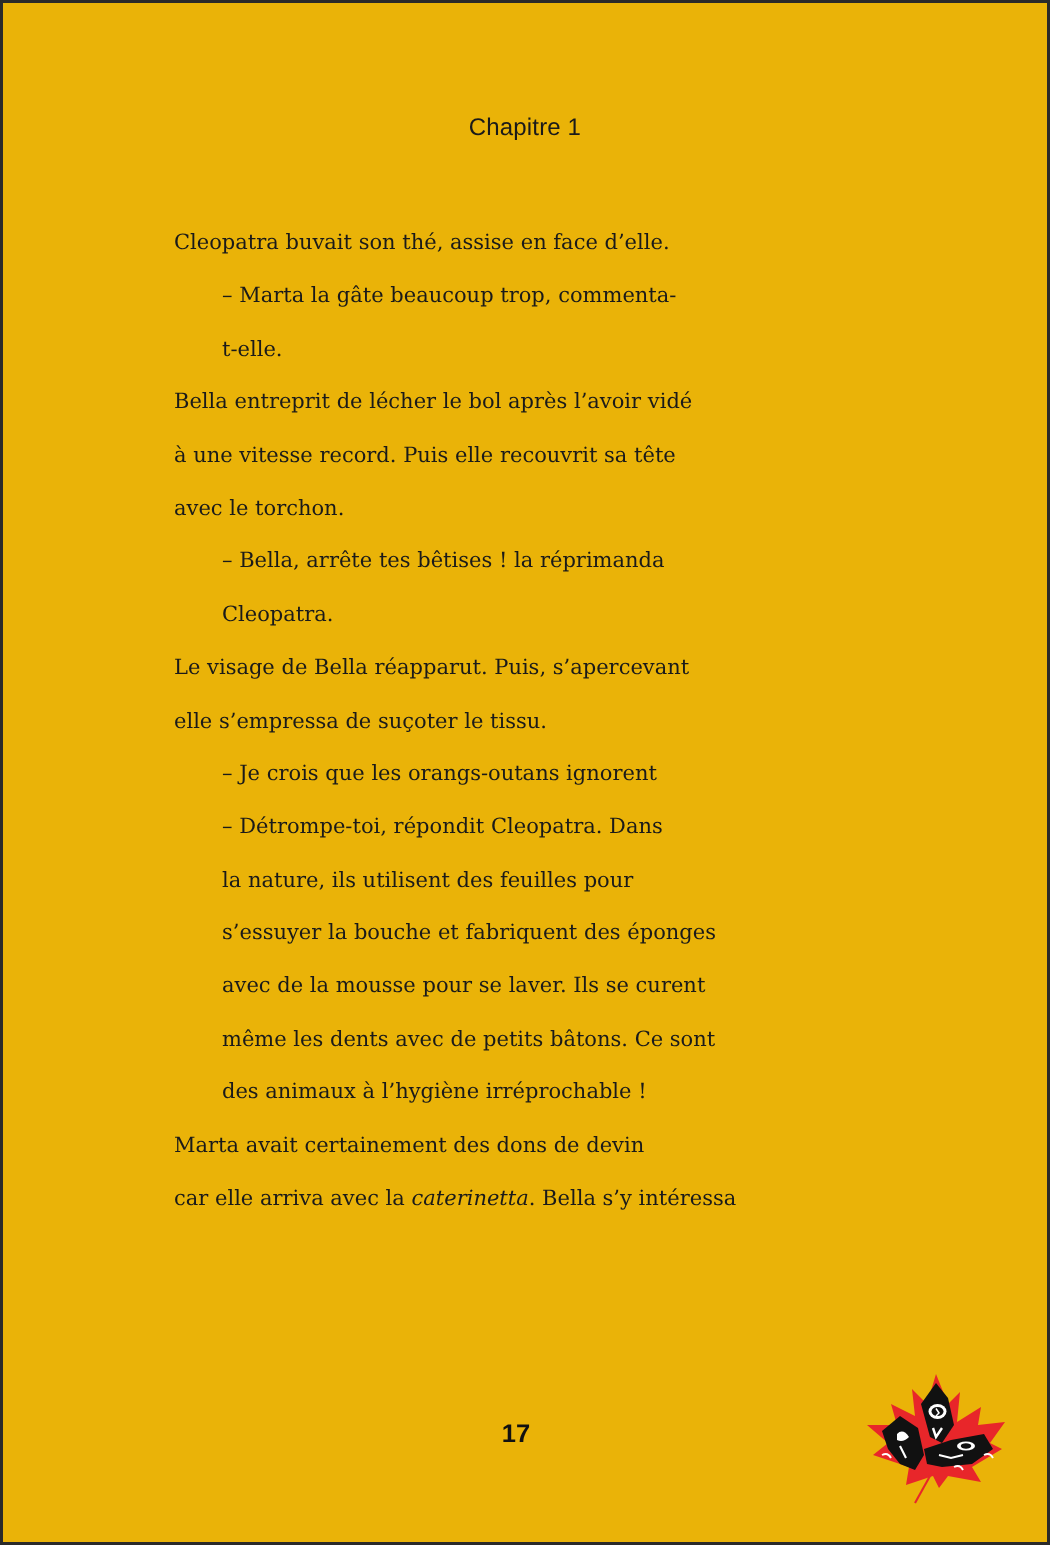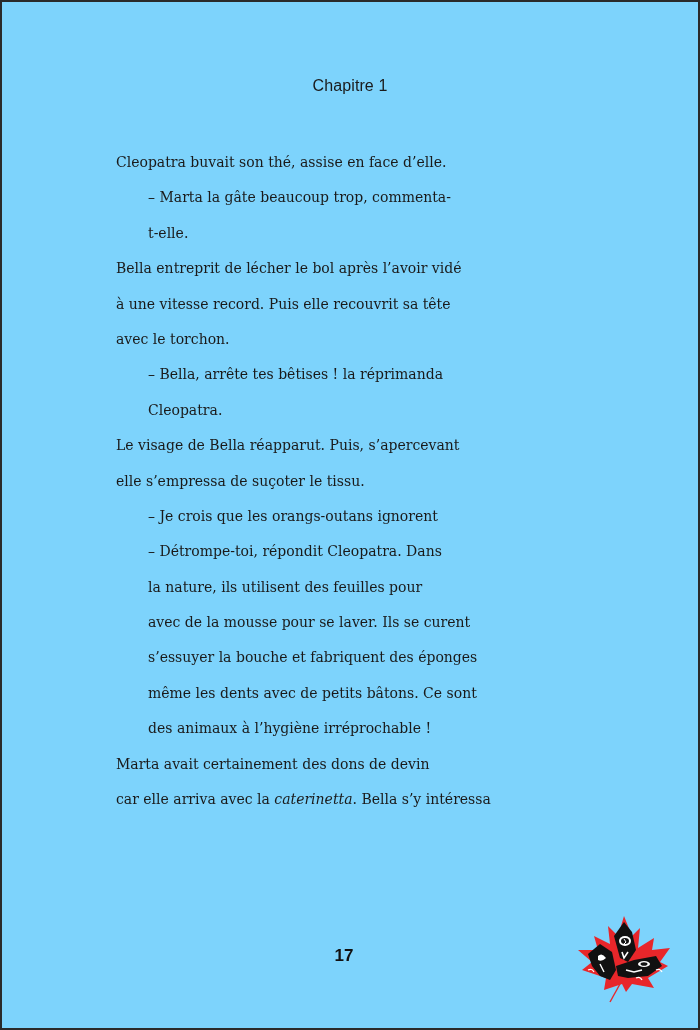--- a/index.html
+++ b/index.html
@@ -13,21 +13,21 @@
       position: relative;
       overflow: hidden;
     }
     .page {
       position: absolute;
       left: 0;
       top: 0;
       width: 696px;
       height: 1026px;
       border: 2px solid #2a2a2a;
-      background: #7dd3fc;
+      background: #eab308;
     }
     .running-head {
       position: absolute;
       top: 75px;
       left: 0;
       width: 696px;
       text-align: center;
       font-family: "Liberation Sans", sans-serif;
       font-size: 16px;
       color: #1a1a1a;
@@ -87,22 +87,22 @@
     <span class="line">Bella entreprit de lécher le bol après l’avoir vidé</span>
     <span class="line">à une vitesse record. Puis elle recouvrit sa tête</span>
     <span class="line">avec le torchon.</span>
     <span class="line indent">– Bella, arrête tes bêtises ! la réprimanda</span>
     <span class="line indent">Cleopatra.</span>
     <span class="line">Le visage de Bella réapparut. Puis, s’apercevant</span>
     <span class="line">elle s’empressa de suçoter le tissu.</span>
     <span class="line indent">– Je crois que les orangs-outans ignorent</span>
     <span class="line indent">– Détrompe-toi, répondit Cleopatra. Dans</span>
     <span class="line indent">la nature, ils utilisent des feuilles pour</span>
+    <span class="line indent">s’essuyer la bouche et fabriquent des éponges</span>
     <span class="line indent">avec de la mousse pour se laver. Ils se curent</span>
-    <span class="line indent">s’essuyer la bouche et fabriquent des éponges</span>
     <span class="line indent">même les dents avec de petits bâtons. Ce sont</span>
     <span class="line indent">des animaux à l’hygiène irréprochable !</span>
     <span class="line">Marta avait certainement des dons de devin</span>
     <span class="line"><span>car elle arriva avec la </span><em>caterinetta</em><span>. Bella s’y intéressa</span></span>
   </div>
 
   <div class="page-number">17</div>
 
   <div class="logo">
     <svg width="100" height="90" viewBox="0 0 100 90" xmlns="http://www.w3.org/2000/svg">

